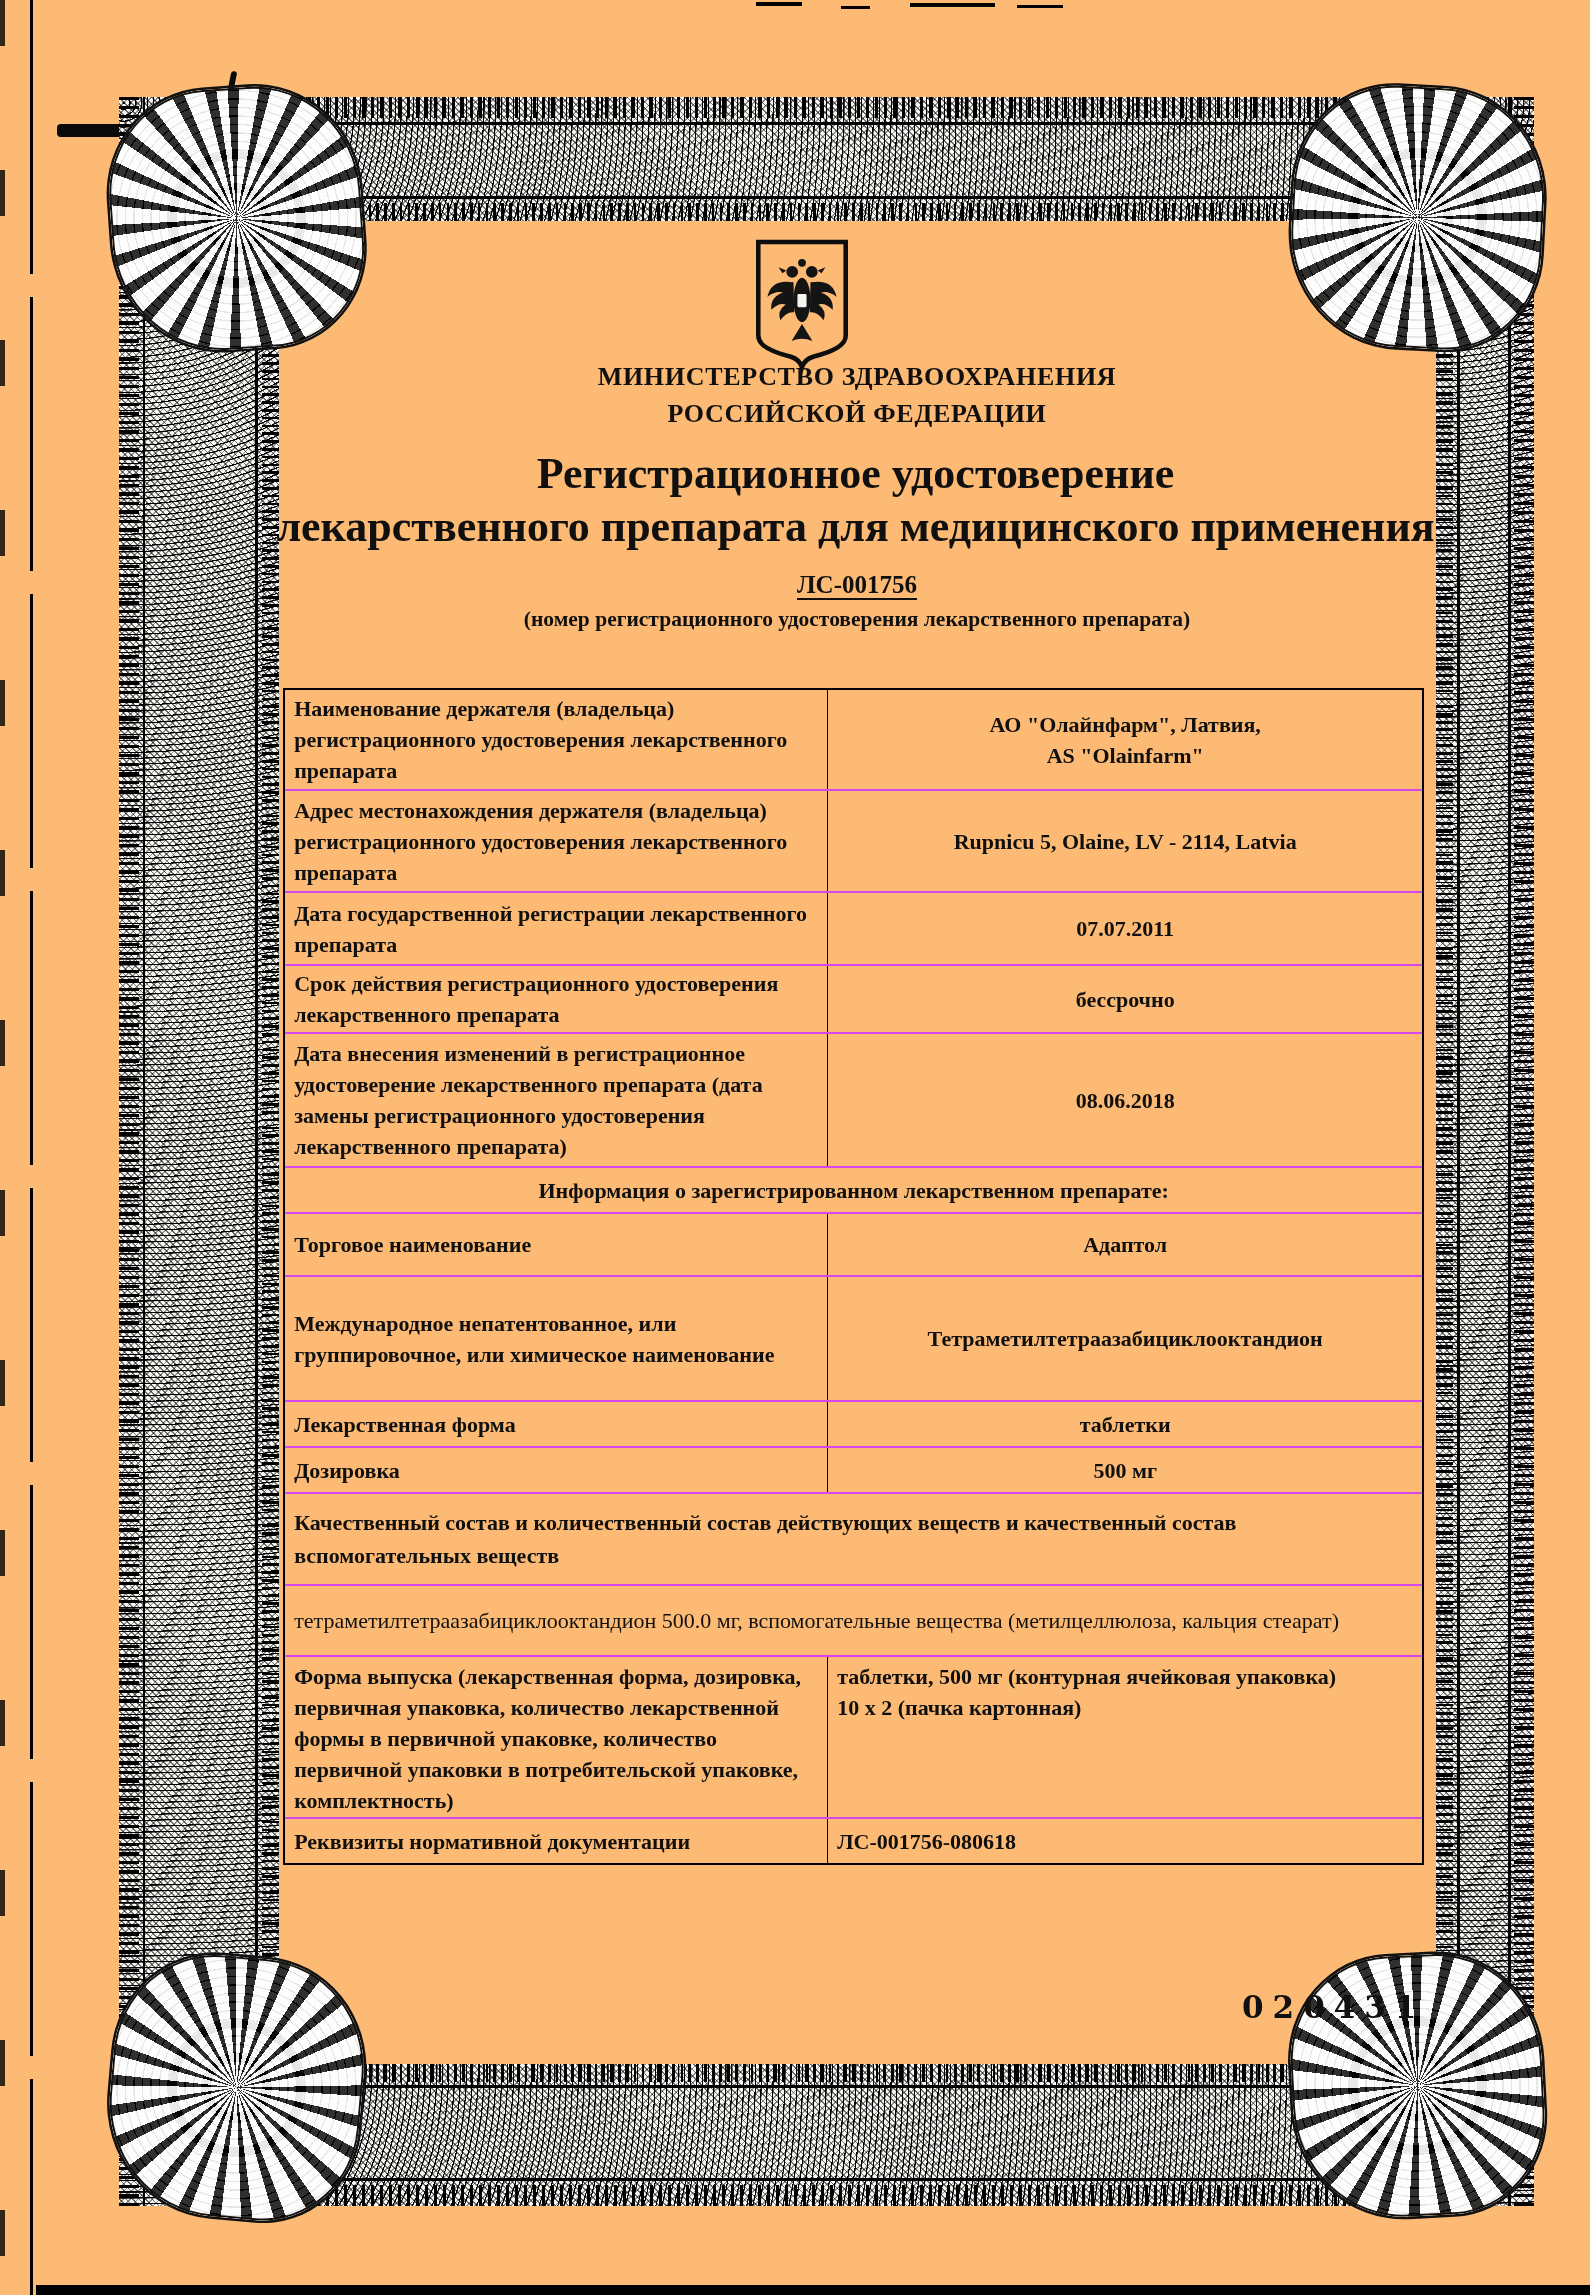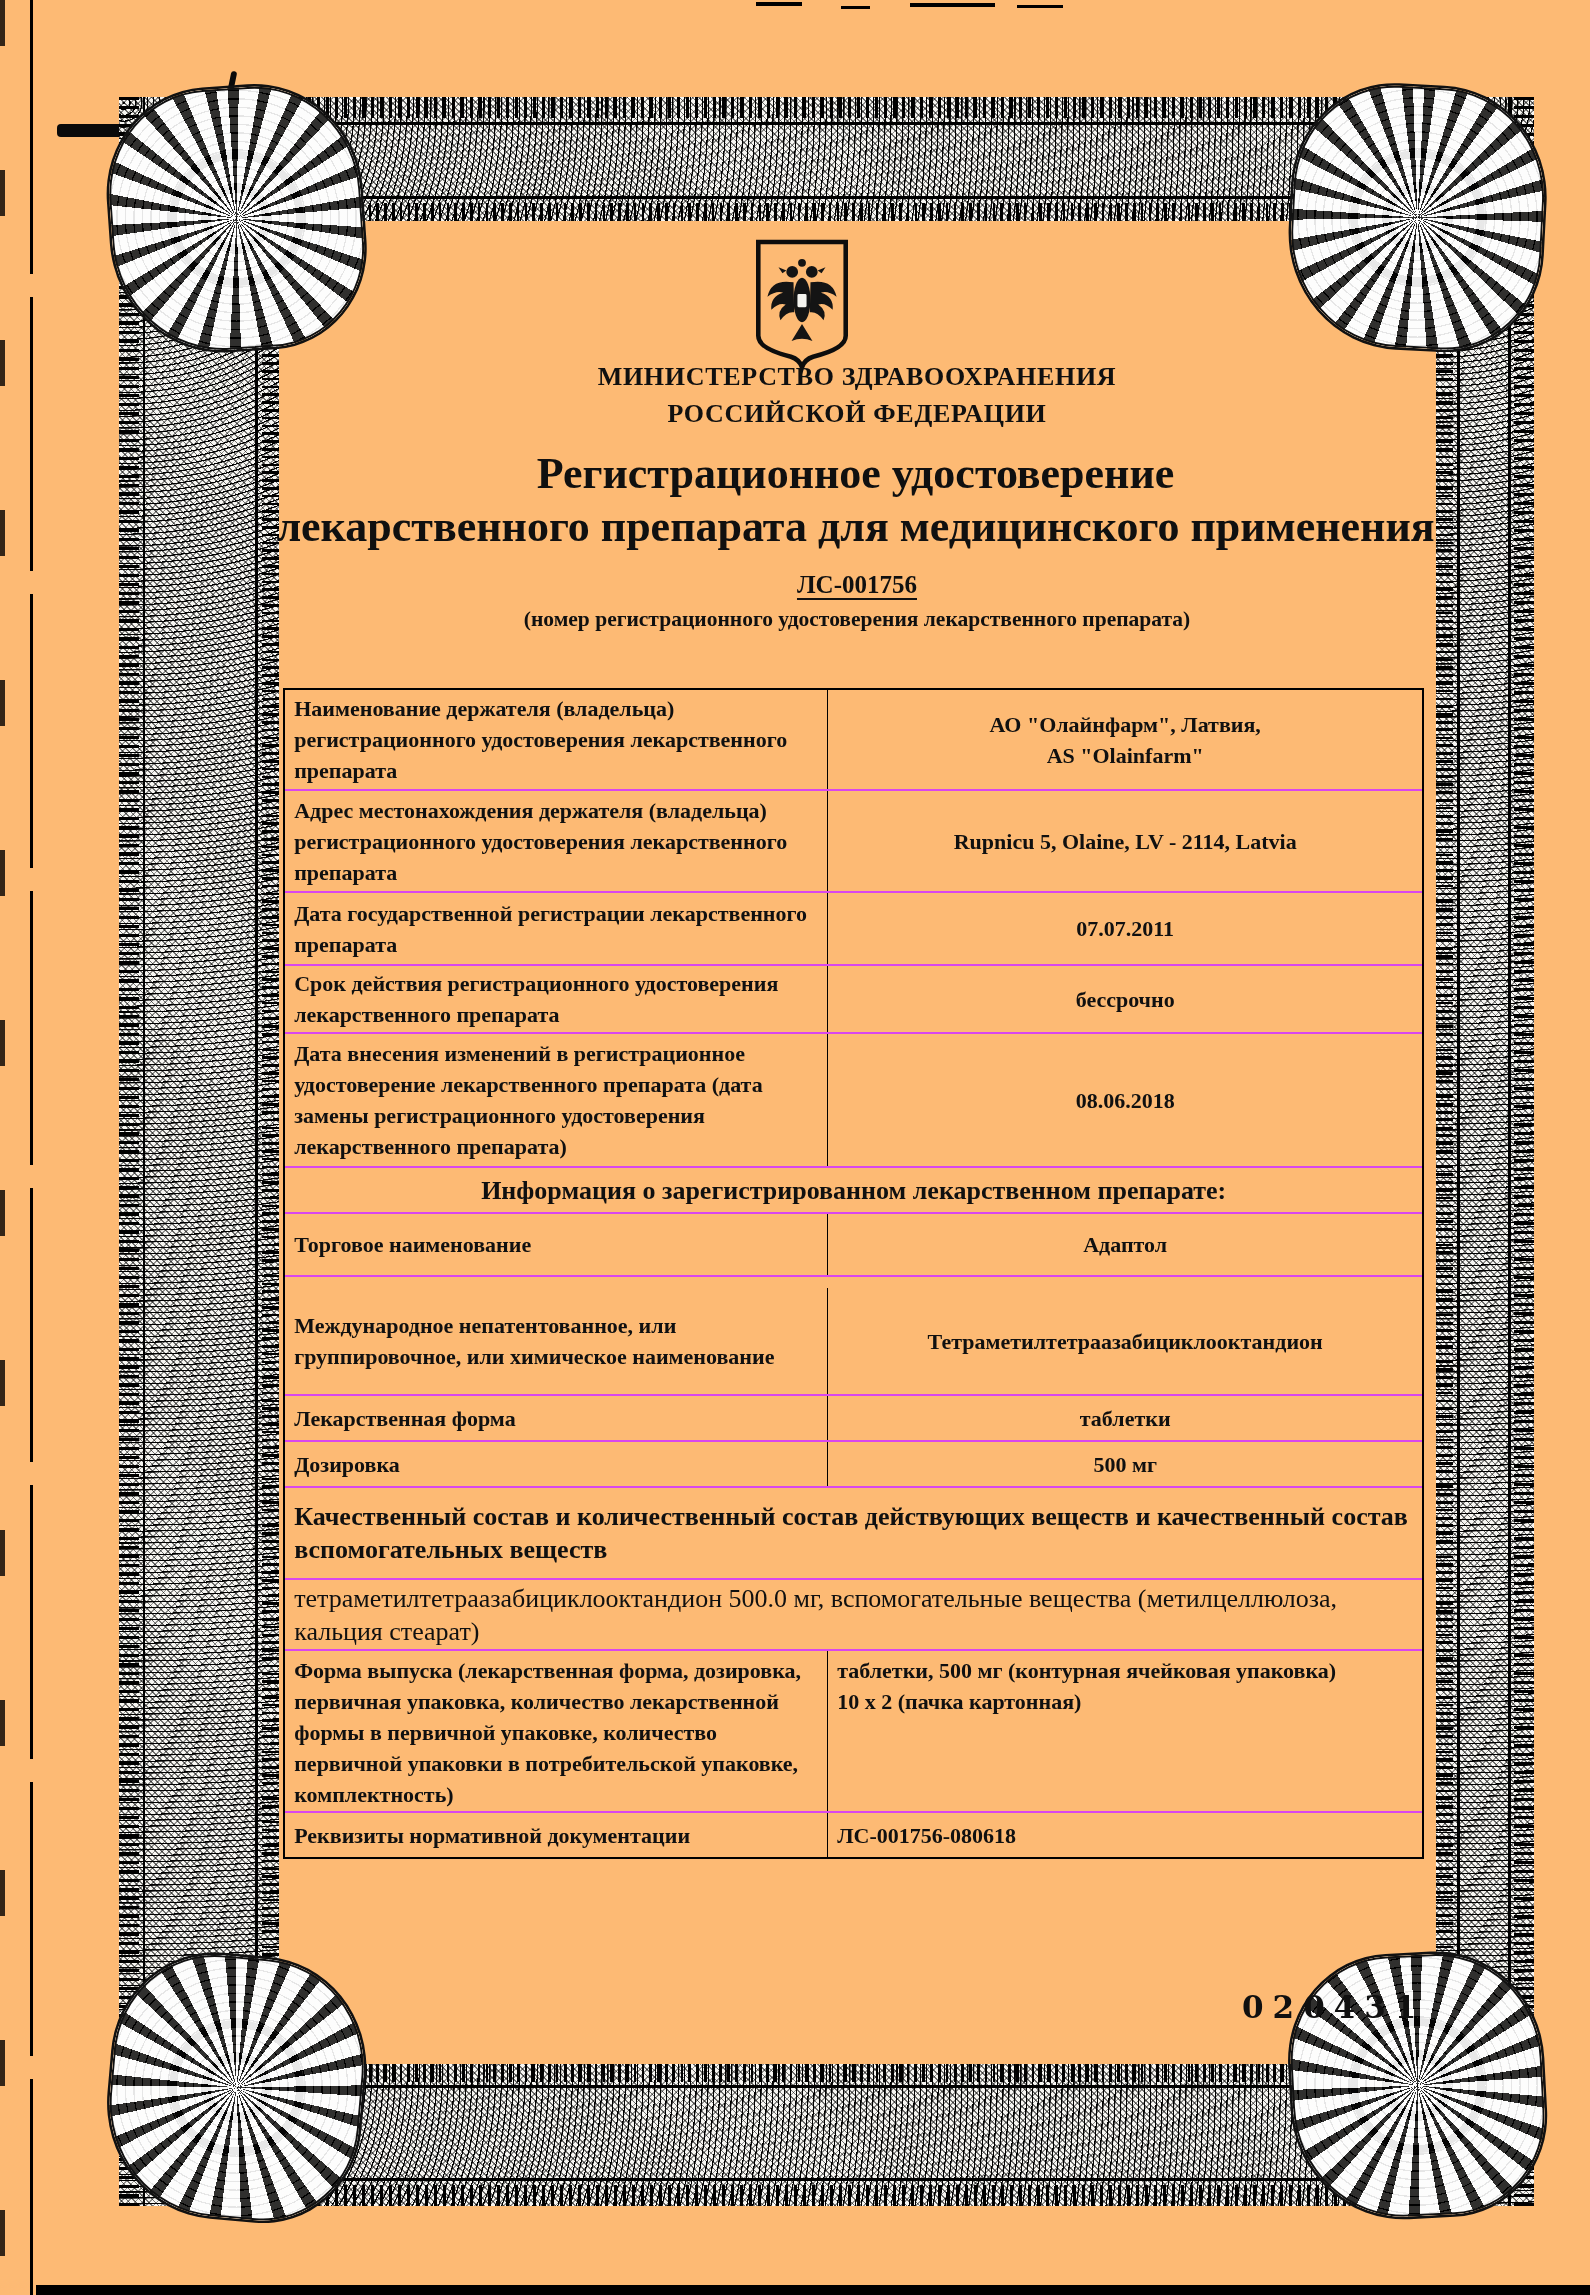--- a/index.html
+++ b/index.html
@@ -82,21 +82,21 @@
   
   .cert-table{position:absolute;left:5.2px;top:468px;width:1141px;border:2.6px solid #000;
     box-sizing:border-box;background:transparent;}
   .trow{display:flex;border-bottom:2px solid #d946ef;box-sizing:border-box;}
   .trow:last-child{border-bottom:none;}
   .tcell{box-sizing:border-box;display:flex;align-items:center;}
   .tlabel{width:543px;border-right:1.3px solid #000;padding:3.9px 17px 3.9px 9px;
     font-size:22px;font-weight:bold;line-height:31px;text-align:left;}
   .tvalue{flex:1;justify-content:center;text-align:center;
     font-size:22px;font-weight:bold;line-height:31px;white-space:pre-line;padding:3.9px 9px;}
-  .tfull{width:100%;padding:21px 9px;font-size:26px;line-height:33px;}
+  .tfull{width:100%;padding:21px 9px;font-size:22px;line-height:33px;}
   .tfull.center{justify-content:center;text-align:center;font-weight:bold;}
   .tfull.bold{font-weight:bold;}
   .trow.top .tcell{align-items:flex-start;}
   .trow.top .tvalue{justify-content:flex-start;text-align:left;}
   .tvalue.left{justify-content:flex-start;text-align:left;}
   
   .serial{position:absolute;left:964px;top:1769px;font-size:31px;font-weight:bold;
     letter-spacing:9px;font-family:"DejaVu Serif","Liberation Serif",serif;}
 </style>
 </head>
@@ -196,21 +196,21 @@
 
       <div class="trow" style="height:46px;">
         <div class="tcell tfull center">Информация о зарегистрированном лекарственном препарате:</div>
       </div>
 
       <div class="trow" style="height:63px;">
         <div class="tcell tlabel">Торговое наименование</div>
         <div class="tcell tvalue">Адаптол</div>
       </div>
 
-      <div class="trow" style="height:108px;margin-top:11px;">
+      <div class="trow" style="height:125px;">
         <div class="tcell tlabel">Международное непатентованное, или группировочное, или химическое наименование</div>
         <div class="tcell tvalue">Тетраметилтетраазабициклооктандион</div>
       </div>
 
       <div class="trow" style="height:46px;">
         <div class="tcell tlabel">Лекарственная форма</div>
         <div class="tcell tvalue">таблетки</div>
       </div>
 
       <div class="trow" style="height:46px;">

